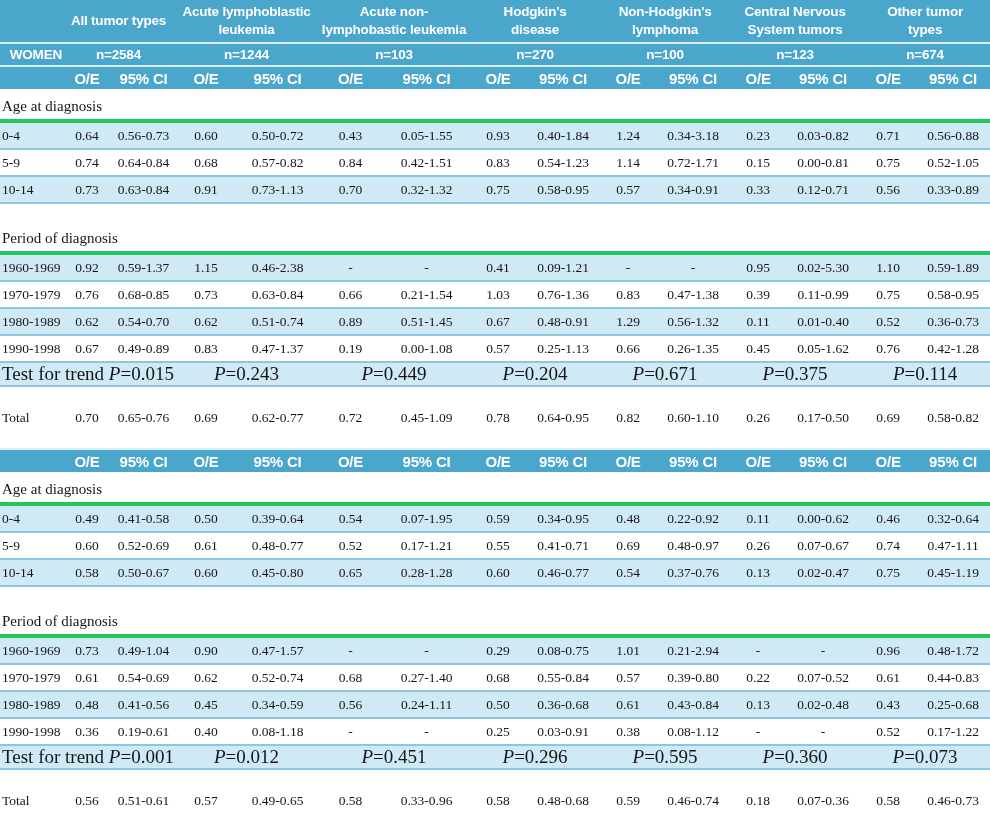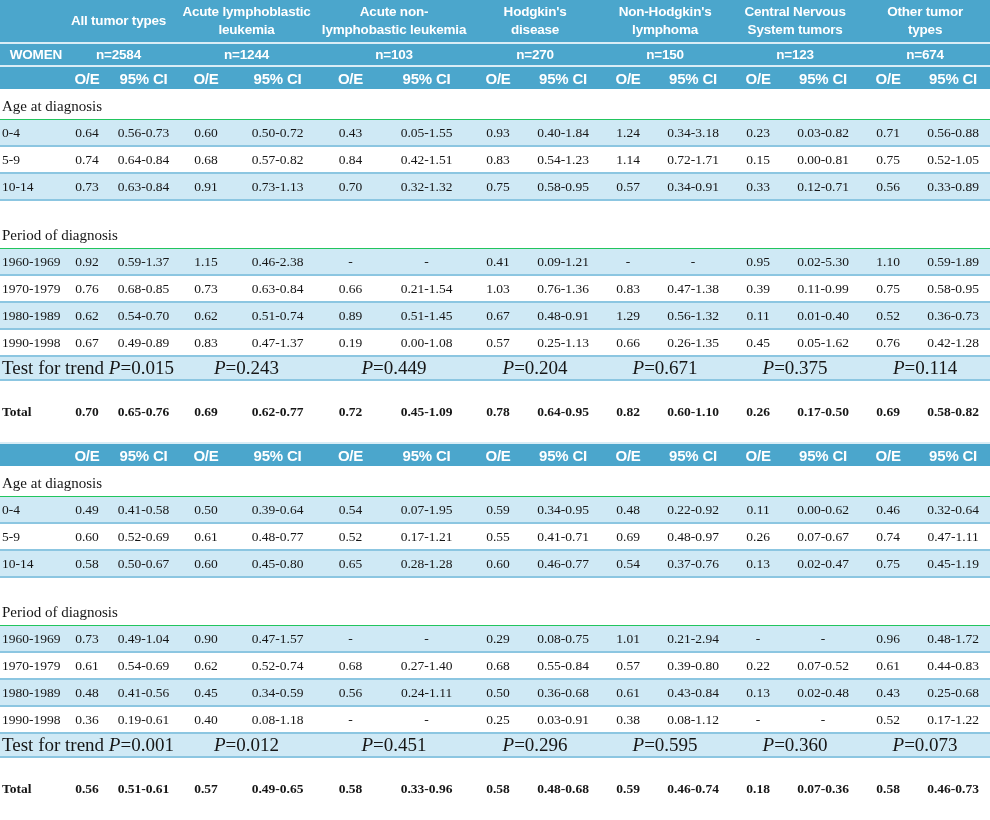--- a/index.html
+++ b/index.html
@@ -58,40 +58,40 @@
     font-size: 15px;
     white-space: nowrap;
   }
   .heading-age td { padding: 9px 4px 4px 2px; }
   .heading-period td { padding: 26px 0 4px 2px; }
   
   .data-row td {
     height: 25px;
     border-bottom: 2px solid #8cc6e1;
   }
-  .data-row.first td { border-top: 1px solid #22c55e; }
+  .data-row.first td { border-top: 4px solid #22c55e; }
   .stripe td { background: var(--stripe-blue, #cfe9f5); }
   .row-label {
     text-align: left !important;
     padding-left: 2px !important;
   }
   .trend-row td { height: 22px; font-size: 19px; }
   .trend-lead {
     text-align: left !important;
     padding-left: 2px !important;
   }
   .trend-row i, .trend-cell i {
     font-family: "Liberation Serif", serif;
     font-style: italic;
   }
   .spacer td { height: 13px; background: #ffffff; border: none; }
   .spacer-men td { height: 17px; background: #ffffff; border: none; }
   .total-row td {
     height: 27px;
-    font-weight: bold;
+    font-weight: normal;
     padding-top: 4px;
   }
 </style>
 </head>
 <body>
 
 <div>
   <table>
     <colgroup>
       <col style="width:62px">
@@ -120,21 +120,21 @@
           <th colspan="2">Non-Hodgkin's<br>lymphoma</th>
           <th colspan="2">Central Nervous<br>System tumors</th>
           <th colspan="2">Other tumor<br>types</th>
         </tr>
         <tr class="bar group-bar">
           <th class="group-label">WOMEN</th>
           <td colspan="2">n=2584</td>
           <td colspan="2">n=1244</td>
           <td colspan="2">n=103</td>
           <td colspan="2">n=270</td>
-          <td colspan="2">n=150</td>
+          <td colspan="2">n=100</td>
           <td colspan="2">n=123</td>
           <td colspan="2">n=674</td>
         </tr>
         <tr class="bar sub-bar">
           <th></th>
           <td>O/E</td>
           <td>95% CI</td>
           <td>O/E</td>
           <td>95% CI</td>
           <td>O/E</td>

